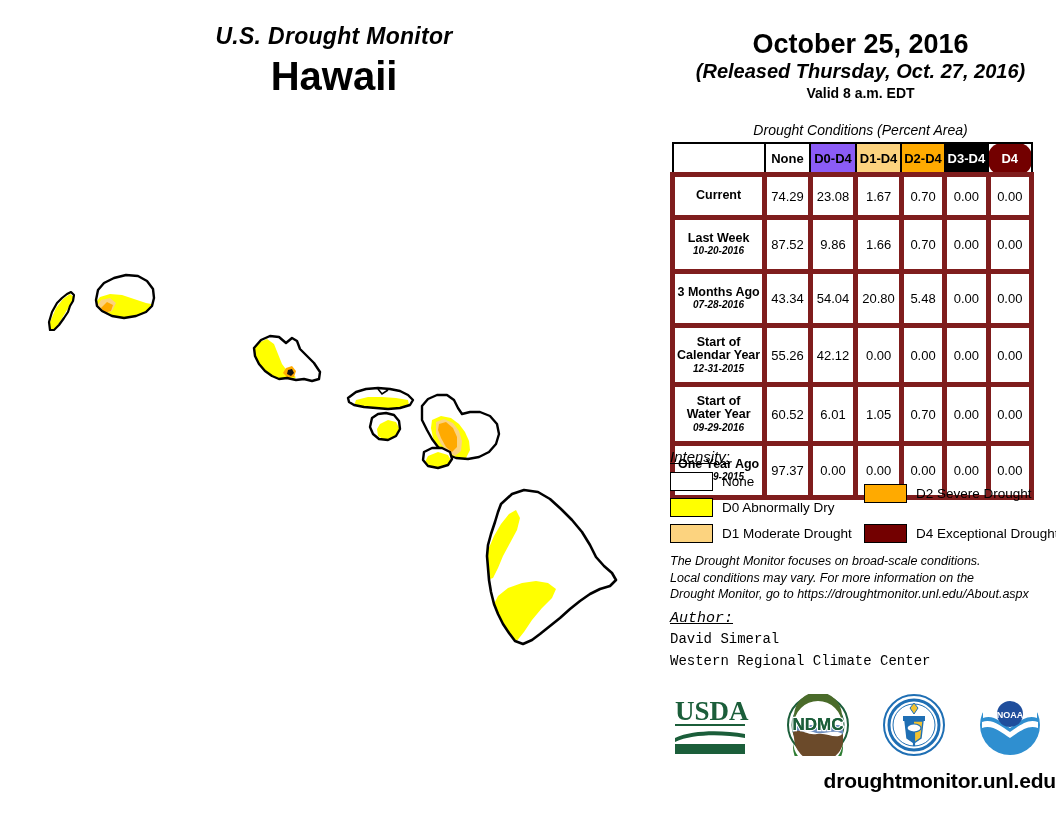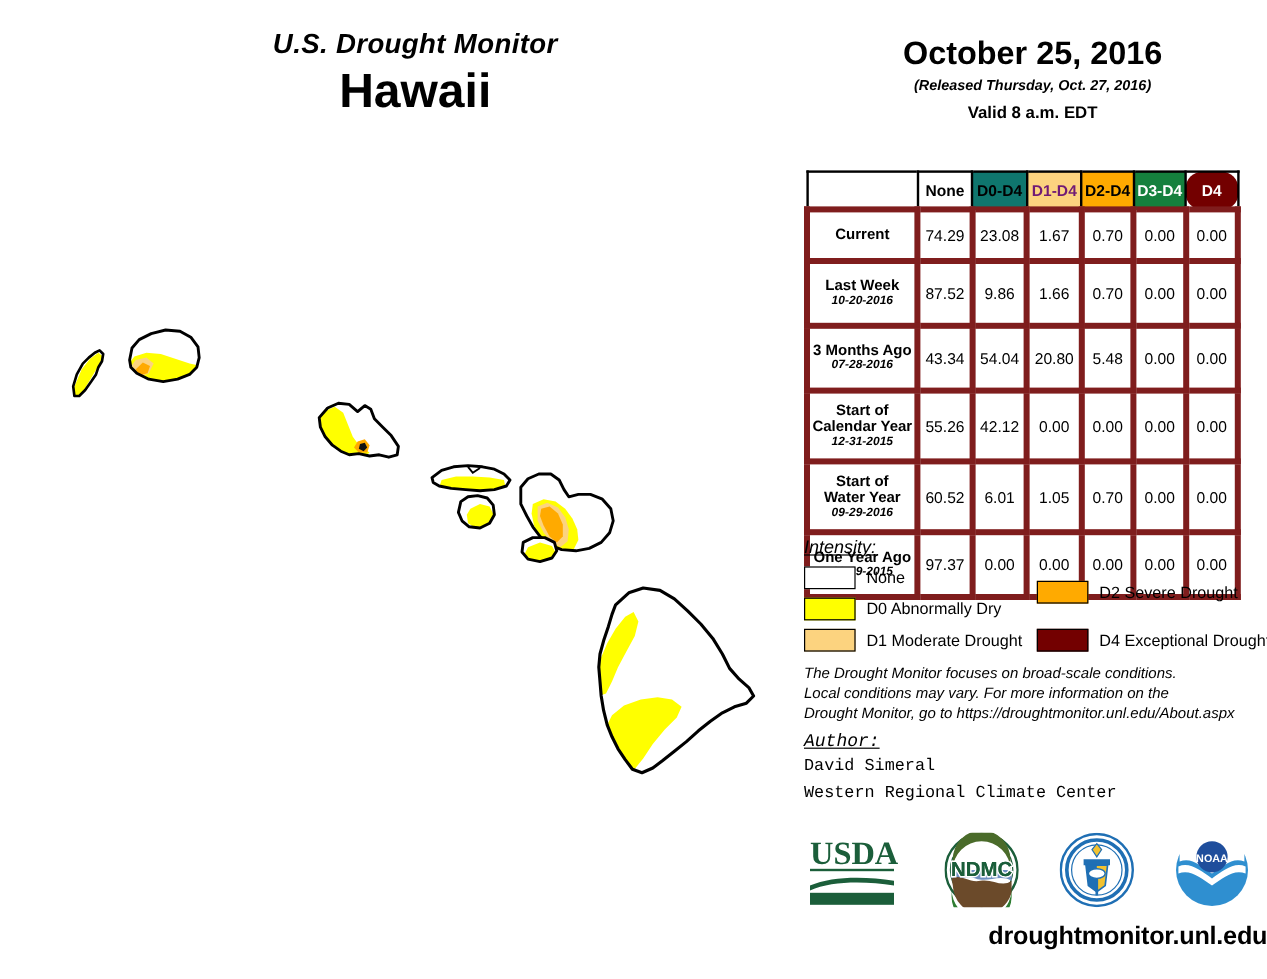--- a/index.html
+++ b/index.html
@@ -8,37 +8,37 @@
     width:1056px;height:816px;
     background:#ffffff;
     font-family:"Liberation Sans", sans-serif;
     color:#000000;
     overflow:hidden;
     position:relative;
   }
   #root{position:relative;width:1056px;height:816px;}
 
   
-  #map-panel{position:absolute;left:16px;top:0;width:665px;height:721px;}
+  #map-panel{position:absolute;left:4px;top:0;width:665px;height:721px;}
   #map-title-wrap{position:absolute;left:0;top:22px;width:660px;text-align:center;}
   #map-title-wrap .t1{
     font-size:23px;font-weight:bold;font-style:italic;letter-spacing:.3px;
     line-height:28px;
   }
   #map-title-wrap .t2{
     font-size:40px;font-weight:bold;line-height:48px;margin-top:2px;
   }
   #islands{position:absolute;left:0;top:0;width:665px;height:816px;}
 
   
   #right-panel{position:absolute;left:665px;top:0;width:391px;height:816px;}
 
   #date-block{position:absolute;left:0;top:28px;width:391px;text-align:center;}
   #date-block .d1{font-size:27px;font-weight:bold;line-height:32px;}
-  #date-block .d2{font-size:12px;font-weight:bold;font-style:italic;line-height:22px;}
+  #date-block .d2{font-size:20px;font-weight:bold;font-style:italic;line-height:22px;}
   #date-block .d3{font-size:14px;font-weight:bold;line-height:20px;margin-top:1px;}
 
   #table-caption{
     position:absolute;left:0;top:122px;width:391px;text-align:center;
     font-size:14px;font-style:italic;
   }
 
   
   #pct-table{
     position:absolute;left:5px;top:142px;
@@ -224,30 +224,31 @@
   </div>
 
   <div id="right-panel">
 
     <div id="date-block">
       <div class="d1">October 25, 2016</div>
       <div class="d2">(Released Thursday, Oct. 27, 2016)</div>
       <div class="d3">Valid 8 a.m. EDT</div>
     </div>
 
+    <div id="table-caption">Drought Conditions (Percent Area)</div>
 
     <table id="pct-table">
       <thead>
         <tr>
           <th class="corner"></th>
         <th class="hdr" style="background: rgb(255, 255, 255); color: rgb(0, 0, 0);">None</th>
-            <th class="hdr" style="background: #0f766e; color: rgb(0, 0, 0);">D0-D4</th>
-            <th class="hdr" style="background: rgb(252, 211, 127); color: #701a75;">D1-D4</th>
+            <th class="hdr" style="background: #8b5cf6; color: rgb(0, 0, 0);">D0-D4</th>
+            <th class="hdr" style="background: rgb(252, 211, 127); color: #000000;">D1-D4</th>
             <th class="hdr" style="background: rgb(255, 170, 0); color: #000000;">D2-D4</th>
-            <th class="hdr" style="background: #15803d; color: rgb(255, 255, 255);">D3-D4</th>
+            <th class="hdr" style="background: #000000; color: rgb(255, 255, 255);">D3-D4</th>
             <th class="hdr" style="background: rgb(115, 0, 0); color: rgb(255, 255, 255); border-radius: 14px;">D4</th>
           </tr>
       </thead>
       <tbody>
           <tr>
             <td class="lbl"><span>Current</span></td>
             <td class="val">74.29</td>
             <td class="val">23.08</td>
             <td class="val">1.67</td>
             <td class="val">0.70</td>

